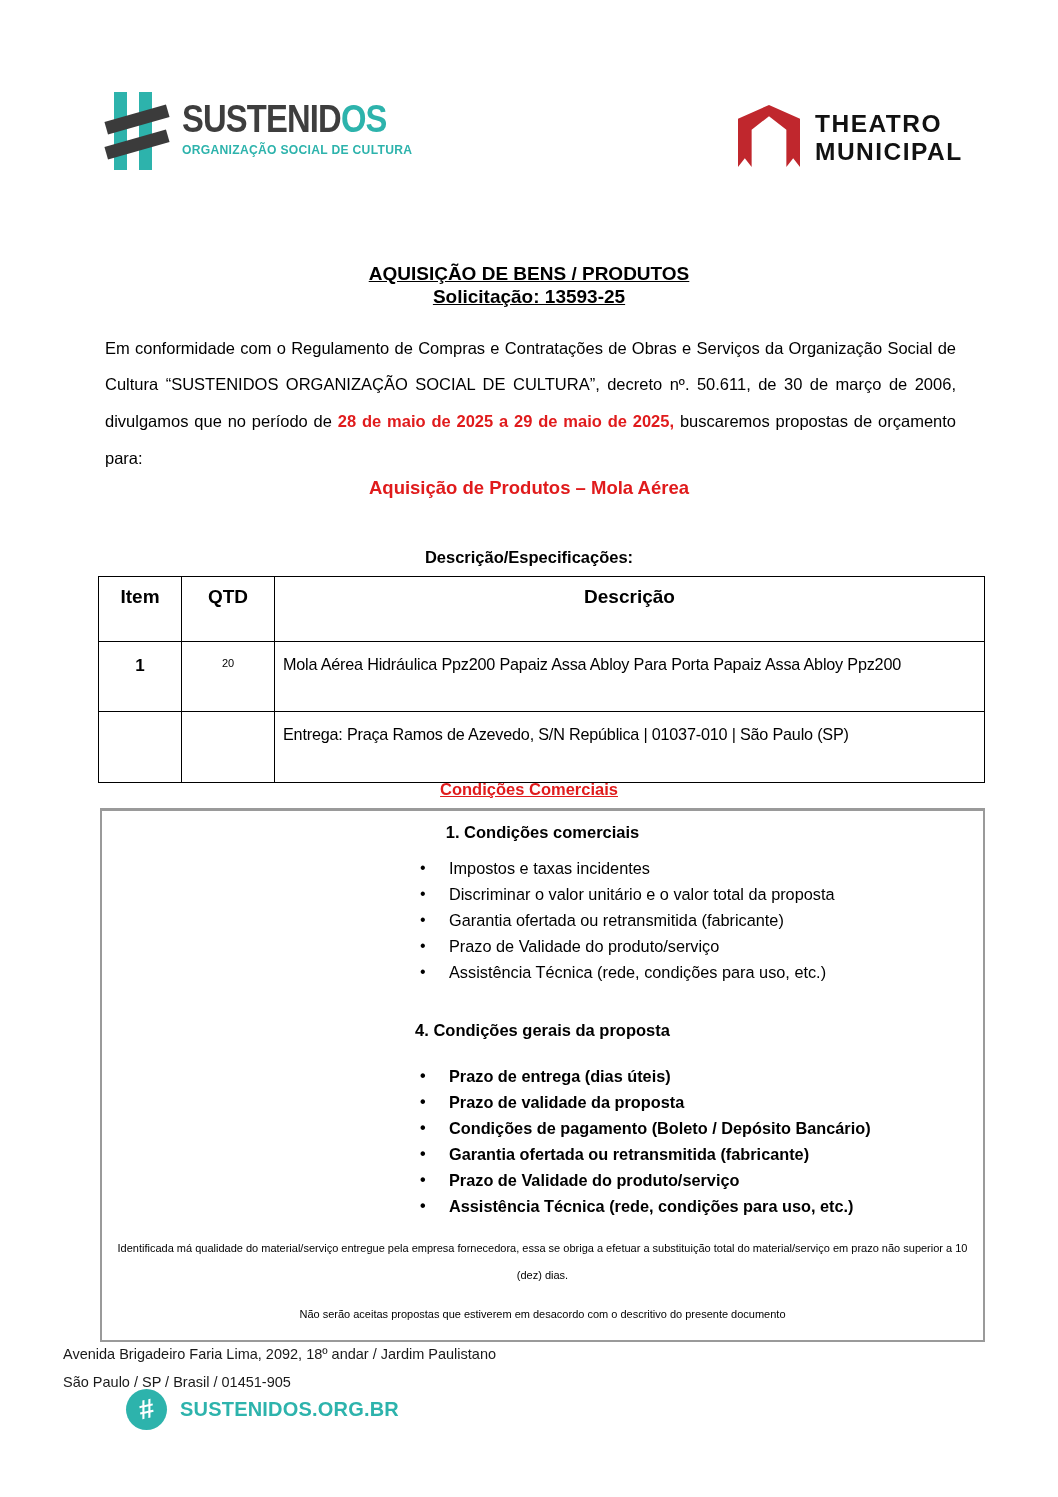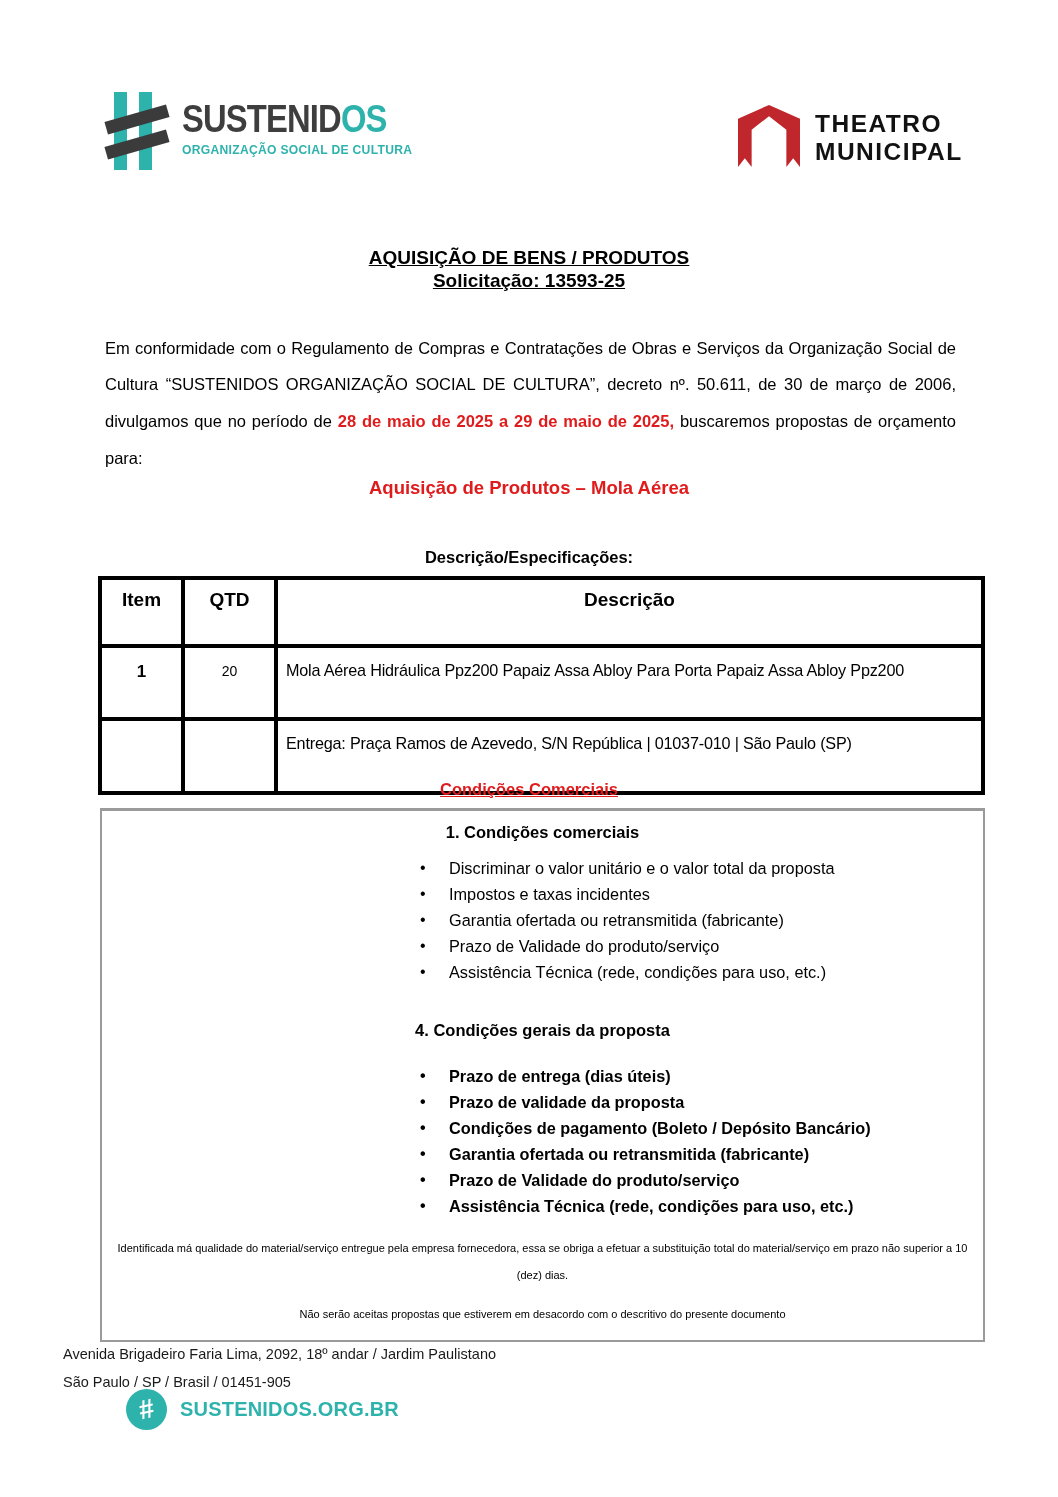--- a/index.html
+++ b/index.html
@@ -23,38 +23,38 @@
   .hash-icon .dbar.d1{top:21px;}
   .hash-icon .dbar.d2{top:46px;}
   .sust-text{margin-left:12px;margin-top:6px;}
   .sust-name{font-size:39px;font-weight:bold;color:#3e3e3e;letter-spacing:-1px;transform:scaleX(0.84);transform-origin:left top;white-space:nowrap;line-height:42px;}
   .sust-name .teal{color:#2db3ac;}
   .sust-tagline{font-size:12.5px;font-weight:bold;color:#2db3ac;letter-spacing:0.3px;margin-top:3px;transform:scaleX(0.97);transform-origin:left top;white-space:nowrap;}
   .logo-theatro{position:absolute;left:714px;top:104px;display:flex;align-items:flex-start;padding-left:24px;}
   .arch-icon{width:62px;height:64px;flex:0 0 auto;}
   .theatro-text{margin-left:15px;margin-top:6px;font-size:24.5px;font-weight:bold;color:#121212;letter-spacing:1.5px;line-height:28px;white-space:nowrap;}
   
-  .doc-title{position:absolute;left:0;top:246px;width:100%;text-align:center;font-size:19px;font-weight:bold;line-height:23px;}
+  .doc-title{position:absolute;left:0;top:262px;width:100%;text-align:center;font-size:19px;font-weight:bold;line-height:23px;}
   .doc-title .line{text-decoration:underline;}
   
   .intro{position:absolute;left:105px;top:313px;width:851px;font-size:16.5px;line-height:36.8px;text-align:justify;}
   .intro .hl{color:#e01b1c;font-weight:bold;}
   
   .product-heading{position:absolute;left:0;top:477px;width:100%;text-align:center;font-size:18.5px;font-weight:bold;color:#e01b1c;}
   .spec-heading{position:absolute;left:0;top:548px;width:100%;text-align:center;font-size:16.5px;font-weight:bold;}
   
   .spec-table{position:absolute;left:98px;top:576px;width:887px;border-collapse:collapse;table-layout:fixed;}
-  .spec-table th,.spec-table td{border:4px solid #000000;vertical-align:top;padding:0;}
+  .spec-table th,.spec-table td{border:1px solid #000000;vertical-align:top;padding:0;}
   .spec-table col.c-item{width:83px;}
   .spec-table col.c-qtd{width:93px;}
   .spec-table th{height:55px;font-size:19px;font-weight:bold;text-align:center;padding-top:9px;}
   .spec-table tr.r1 td{height:54px;}
   .spec-table tr.r2 td{height:55px;}
   .spec-table td.item-cell{font-size:17px;font-weight:bold;text-align:center;padding-top:14px;}
-  .spec-table td.qtd-cell{font-size:14px;text-align:center;padding-top:15px;}
+  .spec-table td.qtd-cell{font-size:11px;text-align:center;padding-top:15px;}
   .spec-table td.desc-cell{font-size:16.2px;text-align:left;padding:13px 6px 0 8px;letter-spacing:-0.2px;}
   
   .cond-heading{position:absolute;left:0;top:780px;width:100%;text-align:center;font-size:16.5px;font-weight:bold;color:#e01b1c;}
   .cond-heading .line{text-decoration:underline;}
   .cond-box{position:absolute;left:100px;top:808px;width:885px;height:534px;border:2px solid #9a9a9a;border-top-width:3px;box-sizing:border-box;}
   .sec-title{position:absolute;left:0;width:100%;text-align:center;font-size:16.5px;font-weight:bold;}
   .sec1-title{top:12px;}
   .sec2-title{top:210px;}
   .blist{position:absolute;left:316px;margin:0;padding:0;list-style:none;}
   .blist1{top:44px;}
@@ -137,22 +137,22 @@
     </tbody>
   </table>
 
   <div class="cond-heading">
     <span class="line">Condições Comerciais</span>
   </div>
 
   <div class="cond-box">
     <div class="sec-title sec1-title">1. Condições comerciais</div>
     <ul class="blist blist1">
+      <li>Impostos e taxas incidentes</li>
       <li>Discriminar o valor unitário e o valor total da proposta</li>
-      <li>Impostos e taxas incidentes</li>
       <li>Garantia ofertada ou retransmitida (fabricante)</li>
       <li>Prazo de Validade do produto/serviço</li>
       <li>Assistência Técnica (rede, condições para uso, etc.)</li>
     </ul>
     <div class="sec-title sec2-title">4. Condições gerais da proposta</div>
     <ul class="blist blist2">
       <li>Prazo de entrega (dias úteis)</li>
       <li>Prazo de validade da proposta</li>
       <li>Condições de pagamento (Boleto / Depósito Bancário)</li>
       <li>Garantia ofertada ou retransmitida (fabricante)</li>

